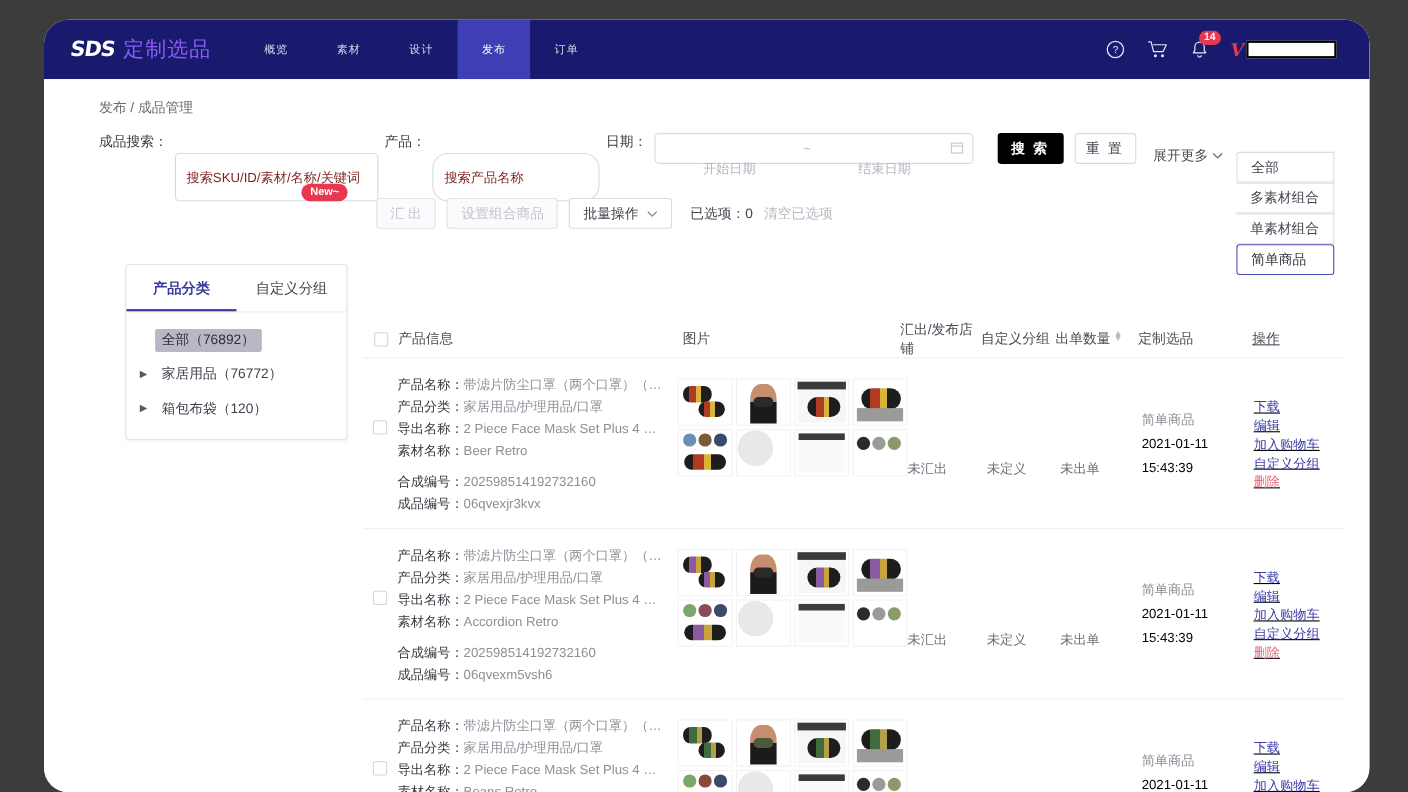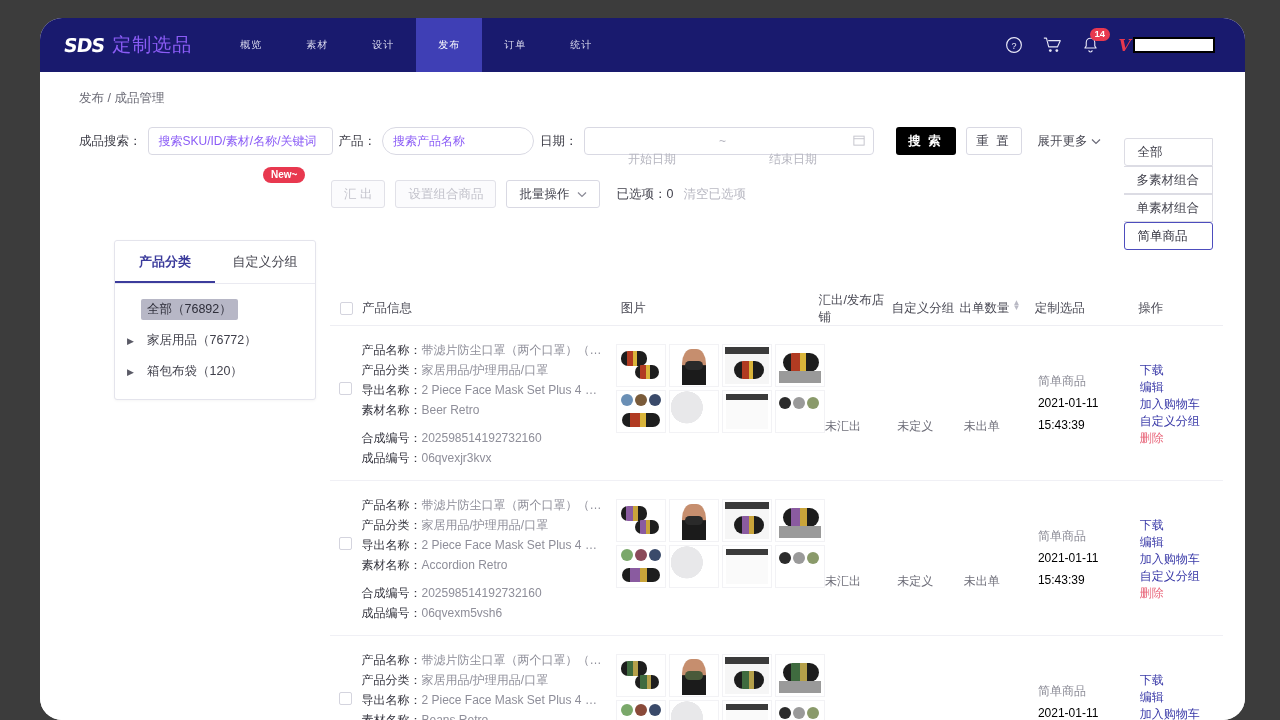--- a/index.html
+++ b/index.html
@@ -89,46 +89,47 @@
   }
   .user-redact {
     width: 82px; height: 16px;
     background: #ffffff;
     border: 2px solid #000;
   }
   
   .page {
     height: 648px;
     background: #ffffff;
-    padding: 0 0 0 1px;
+    padding: 0 0 0 12px;
     position: relative;
     overflow: hidden;
   }
   .breadcrumb {
     padding: 18px 0 14px 38px;
     font-size: 12.5px;
     color: #6b6b76;
   }
   
   .filters {
-    display: flex; align-items: center;
+    display: flex; 
     padding: 0 0 0 38px;
     gap: 0;
     height: 40px;
   }
   .f-label { font-size: 12.5px; color: #3b3b45; white-space: nowrap; }
   .f-input {
     border: 1px solid #d9d9e3;
     border-radius: 4px;
-    height: 28px;
+    height: 44px;
     font-size: 12px;
-    color: #8b5cf6;
+    color: #7f1d1d;
     padding: 0 10px;
     display: flex; align-items: center;
     background: #fff;
+    margin-top: 18px;
   }
   .f-input.search1 { width: 185px; margin-left: 6px; }
   .f-input.prod { width: 152px; margin-left: 6px; border-radius: 14px; }
   .date-wrap {
     border: 1px solid #d9d9e3;
     border-radius: 4px;
     height: 28px; width: 290px;
     margin-left: 6px;
     display: flex; align-items: center;
     font-size: 12px; color: #b5b5bf;
@@ -273,21 +274,21 @@
     color: #4a4a55;
     border-bottom: 1px solid #eeeef3;
   }
   .col-chk { width: 34px; display: flex; justify-content: center; }
   .col-info { width: 275px; }
   .col-img { width: 210px; }
   .col-shop { width: 78px; }
   .col-group { width: 72px; }
   .col-count { width: 80px; display: flex; align-items: flex-start; gap: 3px; }
   .col-comp { width: 110px; }
-  .col-act { width: 90px; }
+  .col-act { width: 90px; text-decoration: underline; }
   .sorter { display: inline-flex; flex-direction: column; line-height: 5px; color: #b9b9c4; font-size: 8px; }
   .chk {
     width: 13px; height: 13px;
     border: 1px solid #d4d4de;
     border-radius: 2px;
     background: #fff;
     cursor: pointer;
   }
   .trow {
     display: flex;
@@ -349,21 +350,20 @@
       <div class="brand">
         <span class="brand-logo">SDS</span>
         <span class="brand-name">定制选品</span>
       </div>
       <div class="nav-items">
         <div class="nav-item">概览</div>
         <div class="nav-item">素材</div>
         <div class="nav-item">设计</div>
         <div class="nav-item active">发布</div>
         <div class="nav-item">订单</div>
-        <div class="nav-item">统计</div>
       </div>
       <div class="nav-right">
         <div class="nav-icon">
           <svg width="18" height="18" viewBox="0 0 20 20">
               <circle cx="10" cy="10" r="8.2" fill="none" stroke="#e6e6f5" stroke-width="1.3"></circle>
               <text x="10" y="14" font-size="10" text-anchor="middle" fill="#e6e6f5" font-family="sans-serif">?</text>
             </svg>
         </div>
         <div class="nav-icon">
           <svg width="19" height="18" viewBox="0 0 22 20">

